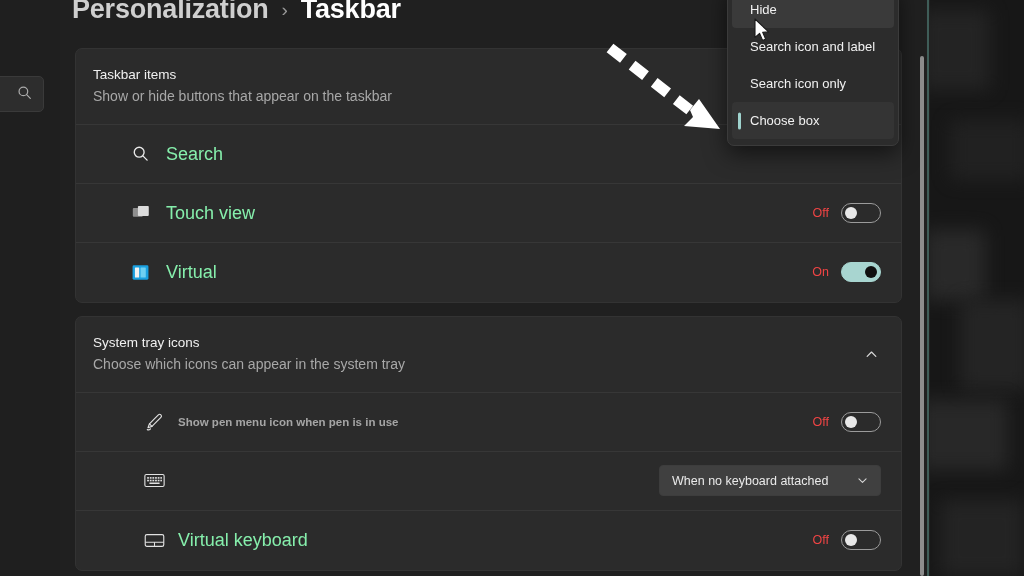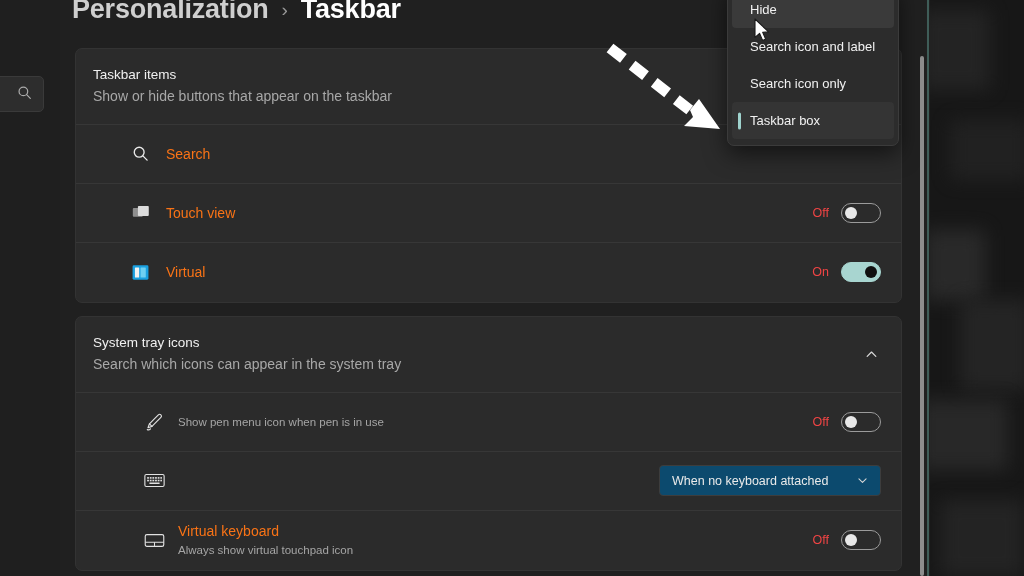--- a/index.html
+++ b/index.html
@@ -75,43 +75,43 @@
   .row:last-child { border-bottom:none; }
   .row-indent { padding-left:56px; }
   .row-indent2 { padding-left:68px; }
 
   .row-icon {
     width:34px; flex:0 0 34px;
     display:flex; align-items:center; justify-content:flex-start;
     color:#e4e4e4;
   }
   .row-text { flex:1 1 auto; min-width:0; }
-  .row-label { font-size:14px; color:#f97316; line-height:1.45; }
-  .row-sub { font-size:11.5px; color:#a5a5a5; line-height:1.5; margin-top:1px; }
+  .row-label { font-size:18px; color:#86efac; line-height:1.45; }
+  .row-sub { font-size:11.5px; color:#a5a5a5; line-height:1.5; margin-top:1px;font-weight:bold; }
 
   .row-right { display:flex; align-items:center; gap:12px; flex:0 0 auto; }
   .toggle-state { font-size:12.5px; color:#ef4444; }
 
   
   .switch {
     width:40px; height:20px; border-radius:10px; position:relative;
     border:1px solid #9b9b9b; background:#2b2b2b;
   }
   .switch .knob {
     position:absolute; top:50%; transform:translateY(-50%);
     width:12px; height:12px; border-radius:50%;
     background:#e8e8e8; left:3px;
   }
   .switch.on { background:#a8d5d0; border-color:#a8d5d0; }
   .switch.on .knob { background:#101010; left:auto; right:3px; }
 
   
   .combo {
     height:31px; min-width:222px;
-    background:#0c4a6e; border:1px solid #3d3d3d; border-radius:4px;
+    background:#404040; border:1px solid #3d3d3d; border-radius:4px;
     display:flex; align-items:center; justify-content:space-between;
     padding:0 11px 0 12px; gap:10px;
     font-size:12.5px; color:#eaeaea;
   }
   .chev { color:#d6d6d6; display:flex; }
 
   .expander-chev { color:#d6d6d6; display:flex; padding-right:2px; }
 
   
   .flyout {
@@ -248,21 +248,21 @@
                 <span class="knob"></span>
               </span>
           </div>
         </div>
       </div>
 
       <div class="card">
         <div class="card-head">
           <div>
             <div class="ttl">System tray icons</div>
-            <div class="sub">Search which icons can appear in the system tray</div>
+            <div class="sub">Choose which icons can appear in the system tray</div>
           </div>
           <span class="expander-chev">
             <svg width="15" height="15" viewBox="0 0 16 16" fill="none" stroke="#d6d6d6" stroke-width="1.35" stroke-linecap="round" stroke-linejoin="round">
               <polyline points="3.4,10 8,5.4 12.6,10"></polyline>
             </svg>
           </span>
         </div>
 
         <div class="row row-indent2">
           <div class="row-icon">
@@ -321,21 +321,20 @@
         <div class="row row-indent2">
           <div class="row-icon">
             <svg width="21" height="17" viewBox="0 0 22 18">
               <rect x="1.2" y="2.8" width="19.6" height="12.4" rx="1.8" fill="none" stroke="#e2e2e2" stroke-width="1.2"></rect>
               <line x1="11.0" y1="10.8" x2="11.0" y2="15.2" stroke="#e2e2e2" stroke-width="1.1"></line>
               <line x1="1.2" y1="10.8" x2="20.8" y2="10.8" stroke="#e2e2e2" stroke-width="1.1"></line>
             </svg>
           </div>
           <div class="row-text">
             <div class="row-label">Virtual keyboard</div>
-            <div class="row-sub">Always show virtual touchpad icon</div>
           </div>
           <div class="row-right">
             <span class="toggle-state">Off</span>
             <span class="switch">
                 <span class="knob"></span>
               </span>
           </div>
         </div>
       </div>
 
@@ -359,21 +358,21 @@
     <div class="fly-item hover">
       <span>Hide</span>
     </div>
     <div class="fly-item">
       <span>Search icon and label</span>
     </div>
     <div class="fly-item">
       <span>Search icon only</span>
     </div>
     <div class="fly-item selected">
-      <span>Taskbar box</span>
+      <span>Choose box</span>
     </div>
   </div>
 
   <div class="cursor">
     <svg width="18" height="26" viewBox="0 0 18 26">
       <path d="M1 1 L1 19.5 L5.6 15.4 L8.6 22.4 L11.6 21.1 L8.7 14.3 L14.6 13.9 Z" fill="#ffffff" stroke="#1a1a1a" stroke-width="1.1" stroke-linejoin="round"></path>
     </svg>
   </div>
 
 </div>

